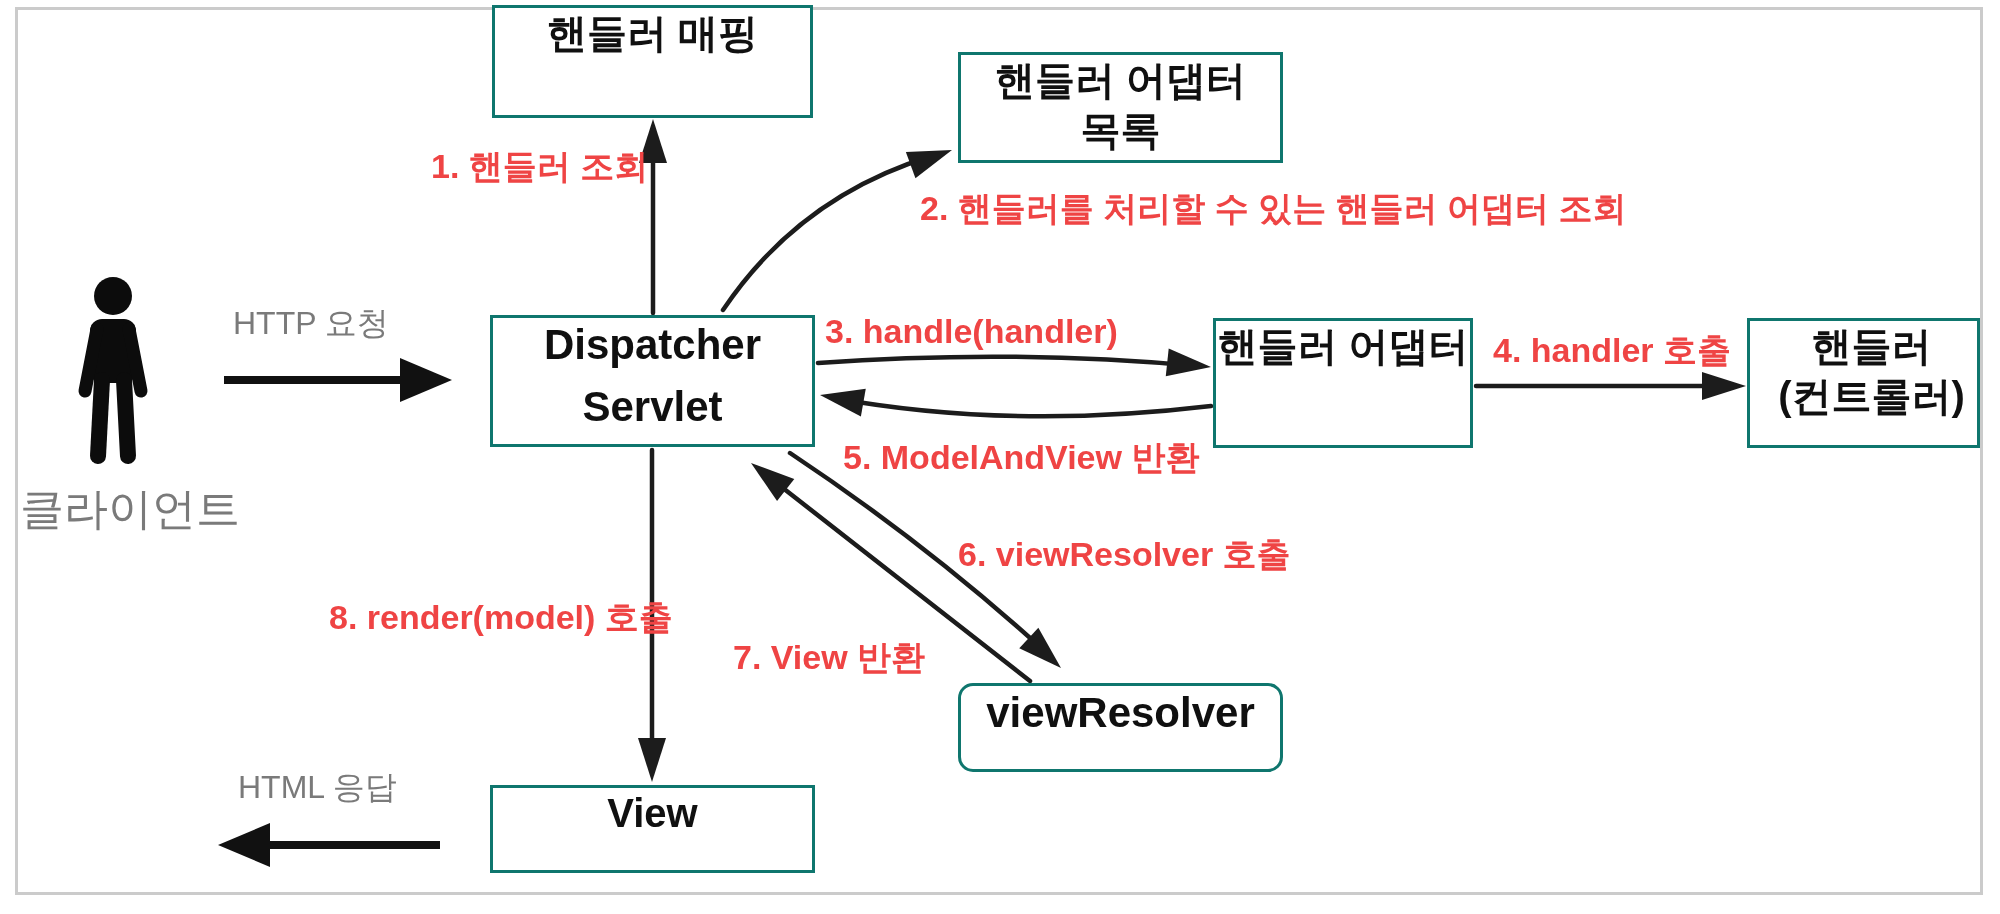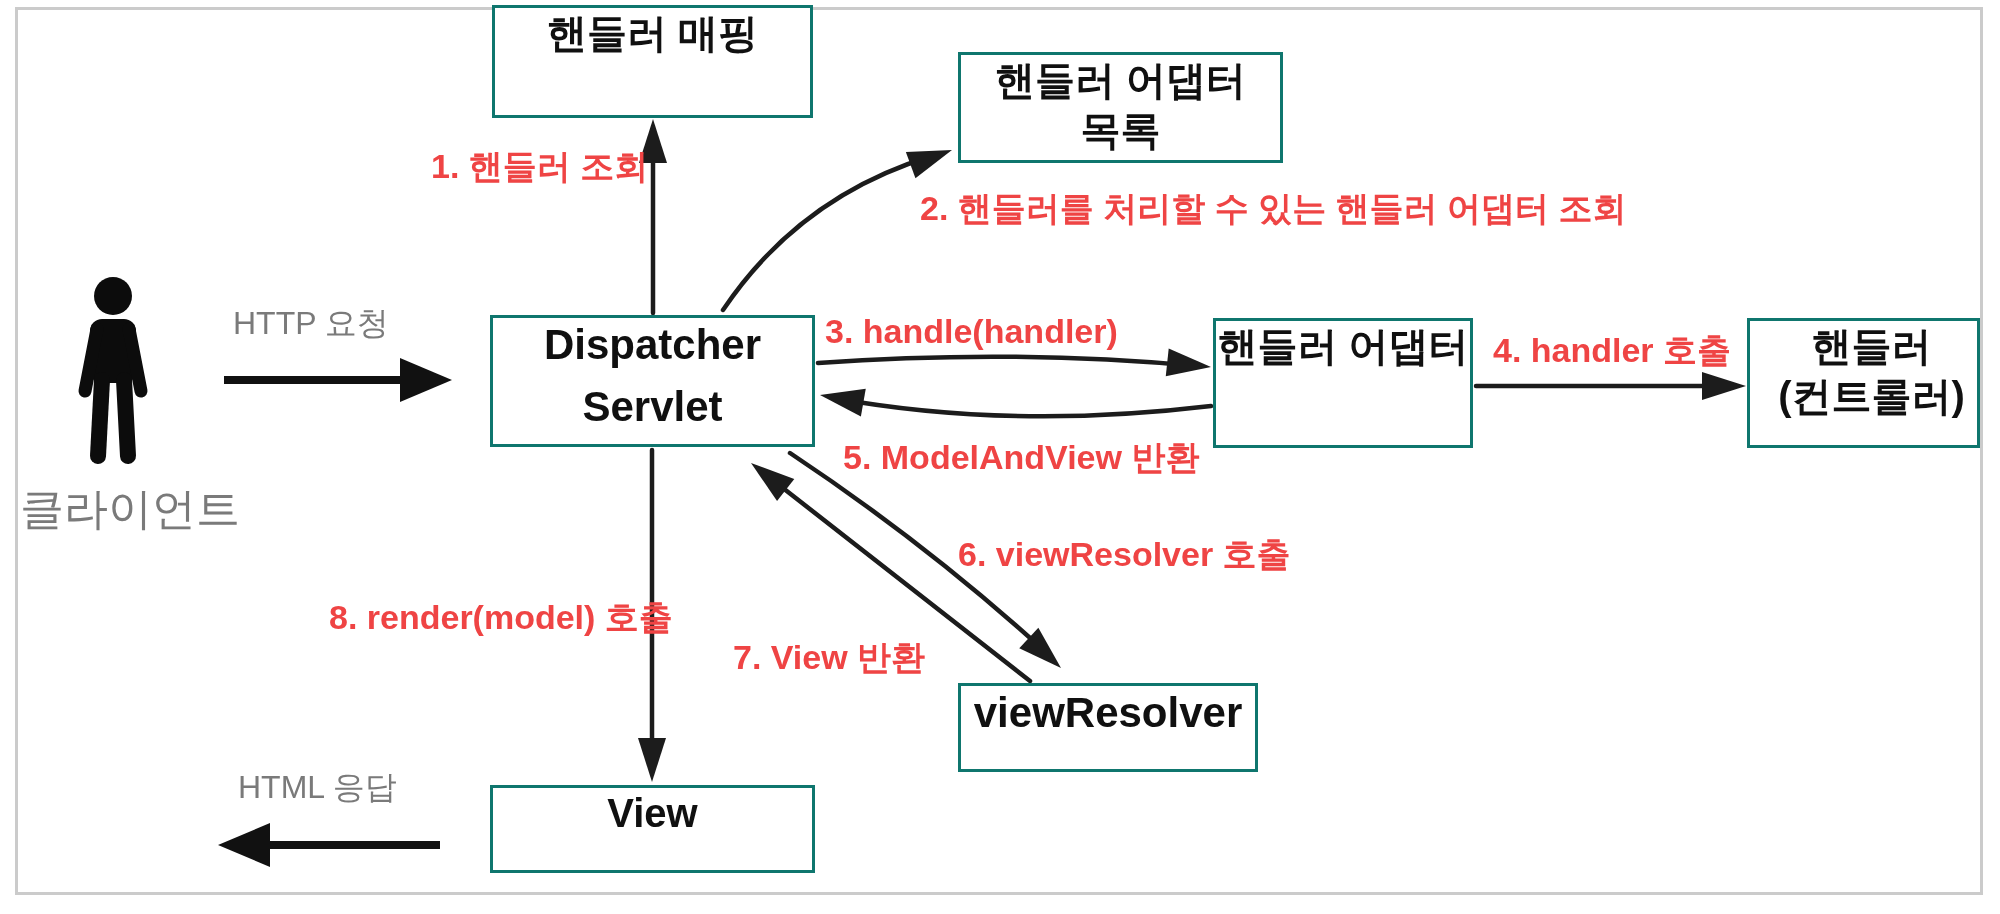--- a/index.html
+++ b/index.html
@@ -117,21 +117,21 @@
 
   <div class="box" style="left:1213px;top:318px;width:260px;height:130px;">
     <span class="t40">핸들러 어댑터</span>
   </div>
 
   <div class="box" style="left:1747px;top:318px;width:233px;height:130px;padding-left:16px;">
     <span class="t40">핸들러</span>
     <span class="t40">(컨트롤러)</span>
   </div>
 
-  <div class="box" style="left:958px;top:683px;width:300px;height:89px;">
+  <div class="box" style="left:958px;top:683px;width:325px;height:89px;border-radius:15px;">
     <span class="t42">viewResolver</span>
   </div>
 
   <div class="box" style="left:490px;top:785px;width:325px;height:88px;">
     <span class="t40">View</span>
   </div>
 
   <div class="lbl" style="left:431px;top:144px;">1. 핸들러 조회</div>
   <div class="lbl" style="left:920px;top:186px;">2. 핸들러를 처리할 수 있는 핸들러 어댑터 조회</div>
   <div class="lbl" style="left:825px;top:312px;">3. handle(handler)</div>

